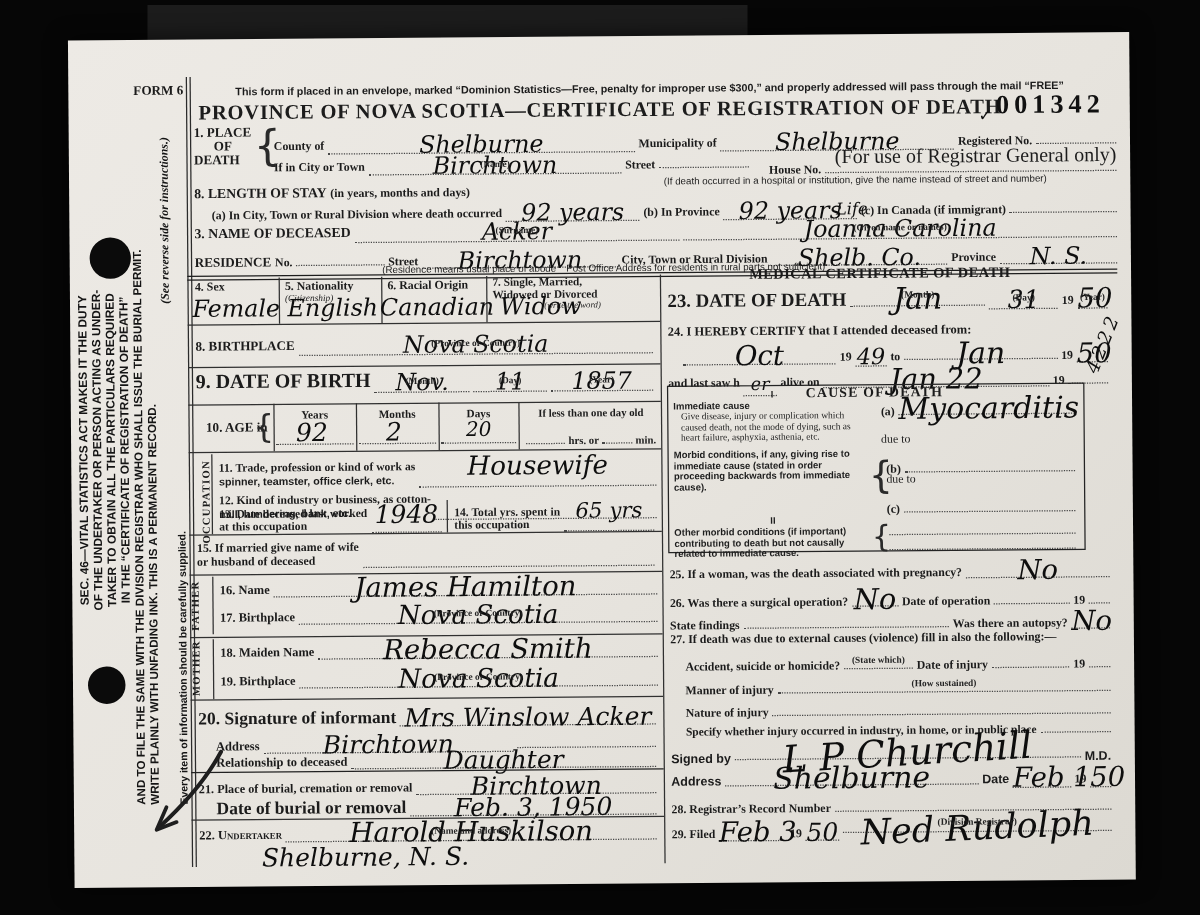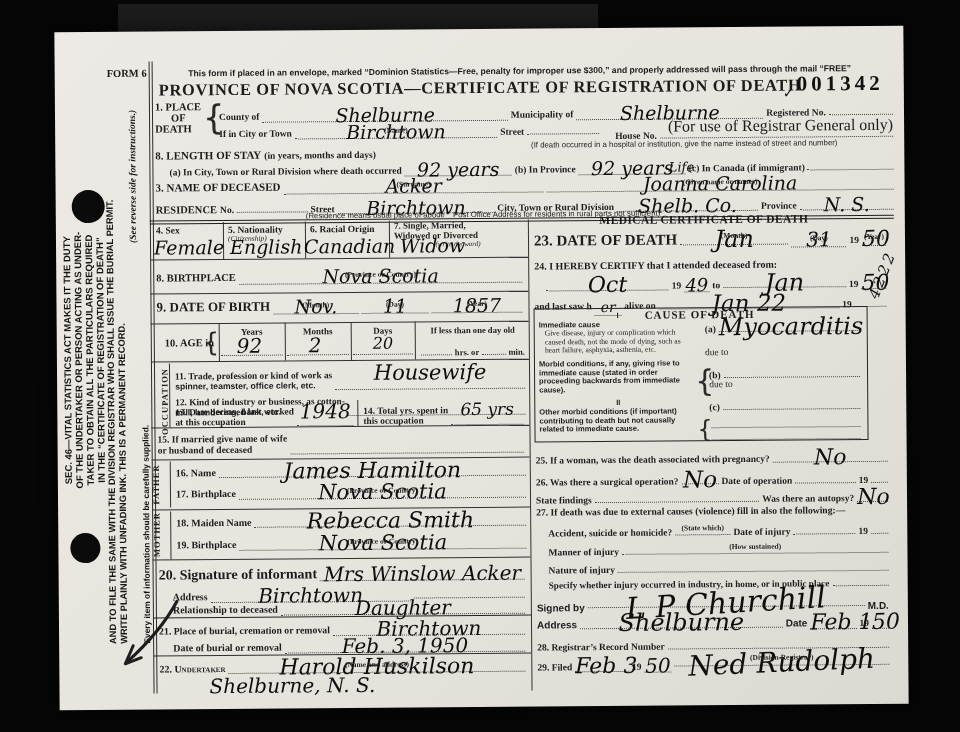--- a/index.html
+++ b/index.html
@@ -162,21 +162,21 @@
 
   <div class="line" style="left:100px;top:236px;width:366px;height:17px">
     <span class="lab" style="font-size:10.5px">8. BIRTHPLACE</span>
     <span class="fill">
       <span class="hw big">Nova Scotia</span>
       <span class="sub">(Province or Country)</span>
     </span>
   </div>
   <div class="hline" style="left:94px;top:262px;width:378px"></div>
   <div class="line" style="left:100px;top:266px;width:366px;height:17px">
-    <span class="lab" style="font-size:13px">9. DATE OF BIRTH</span>
+    <span class="lab" style="font-size:16px">9. DATE OF BIRTH</span>
     <span class="fill">
       <span class="hw big">Nov.</span><span class="sub">(Month)</span>
     </span>
     <span class="fill">
       <span class="hw big">11</span><span class="sub">(Day)</span>
     </span>
     <span class="fill">
       <span class="hw big">1857</span><span class="sub">(Year)</span>
     </span>
   </div>
@@ -297,21 +297,21 @@
     <span class="lab" style="font-size:10px">Relationship to deceased</span>
     <span class="fill"><span class="hw" style="font-size:20px">Daughter</span></span>
   </div>
   <div class="hline" style="left:94px;top:586px;width:378px;border-top:1.5px solid #222"></div>
 
   <div class="line" style="left:100px;top:589px;width:366px;height:16px">
     <span class="lab" style="font-size:9.8px">21. Place of burial, cremation or removal</span>
     <span class="fill"><span class="hw" style="font-size:20px">Birchtown</span></span>
   </div>
   <div class="line" style="left:114px;top:606px;width:352px;height:16px">
-    <span class="lab" style="font-size:10px">Date of burial or removal</span>
+    <span class="lab" style="font-size:14px">Date of burial or removal</span>
     <span class="fill"><span class="hw" style="font-size:20px">Feb. 3,  1950</span></span>
   </div>
   <div class="hline" style="left:94px;top:624px;width:378px"></div>
 
   <div class="line" style="left:100px;top:626px;width:366px;height:16px">
     <span class="lab" style="font-size:10px;font-variant:small-caps">22. Undertaker</span>
     <span class="fill">
       <span class="hw" style="font-size:22px">Harold Huskilson</span>
       <span class="sub">(Name and address)</span>
     </span>
@@ -356,21 +356,21 @@
     <span class="fill" style="flex:.3"></span>
   </div>
 
   <div class="abs" style="left:477px;top:280px;width:332px;height:132px;border:1.5px solid #242424"></div>
   <div class="abs lab" style="left:477px;top:281px;width:332px;text-align:center;font-size:11px;letter-spacing:1px">CAUSE OF DEATH</div>
   <div class="abs" style="left:482px;top:284px;width:158px;font-size:7.6px;line-height:8.6px;color:#1d1d1d">
     <div class="sans" style="text-align:center;font-weight:bold">I</div>
     <div class="sans" style="font-weight:bold">Immediate cause</div>
     <div style="padding-left:6px">Give disease, injury or complication which caused death, not the mode of dying, such as heart failure, asphyxia, asthenia, etc.</div>
     <div style="margin-top:5px"><span class="sans" style="font-weight:bold">Morbid conditions, if any, giving rise to immediate cause (stated in order proceeding backwards from immediate cause).</span></div>
-    <div class="sans" style="text-align:center;font-weight:bold;margin-top:5px">II</div>
+    <div class="sans" style="text-align:center;font-weight:bold;margin-top:19px">II</div>
     <div class="sans" style="font-weight:bold">Other morbid conditions (if important) contributing to death but not causally related to immediate cause.</div>
   </div>
   <div class="line" style="left:648px;top:288px;width:155px;height:16px">
     <span class="lab">(a)</span>
     <span class="fill"><span class="hw" style="font-size:24px">Myocarditis</span></span>
   </div>
   <div class="abs lab" style="left:648px;top:320px;font-size:9.5px;font-weight:normal">due to</div>
   <div class="brace" style="left:638px;top:336px;font-size:30px">{</div>
   <div class="line" style="left:652px;top:336px;width:151px;height:14px">
     <span class="lab">(b)</span>

